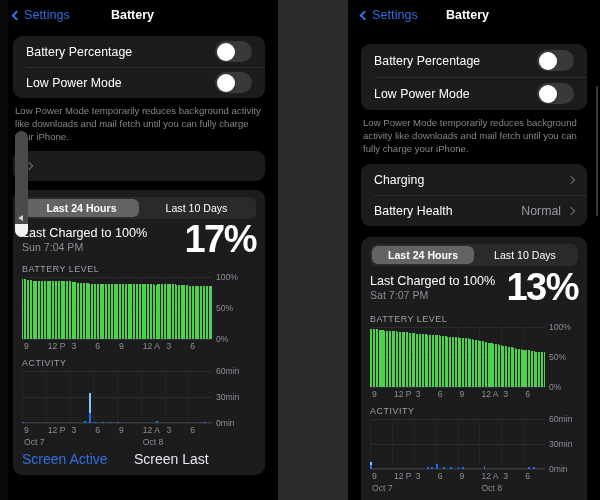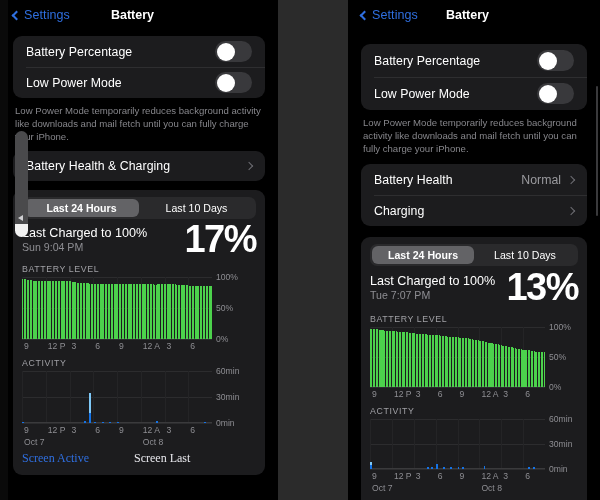--- a/index.html
+++ b/index.html
@@ -67,21 +67,21 @@
   .gridline { position: absolute; left: 0; right: 0; height: 1px; background: #2c2c2e; }
   .vline { position: absolute; top: 0; bottom: 0; width: 1px; background: #242426; }
   .ylab { position: absolute; font-size: 8.6px; color: #8e8e93; transform: translateY(-50%); white-space: nowrap; }
   .xlab { position: absolute; font-size: 8.6px; color: #8e8e93; top: 2px; white-space: nowrap; }
   .datelab { position: absolute; font-size: 8.6px; color: #8e8e93; top: 14px; white-space: nowrap; }
   .bar { position: absolute; bottom: 0; }
   .bar-green { background: #4cd24c; }
   .axis-base { position: absolute; left: 0; right: 0; bottom: 0; height: 1px; background: #3a3a3c; }
 
   .legend { display: flex; gap: 0; padding-top: 6px; }
-  .legend-item { font-size: 12px; font-family: Liberation Serif, serif; }
+  .legend-item { font-size: 14px; }
   .legend-active { color: #2f6fe0; }
   .legend-idle { color: #e8e8ed; }
 
   
   .volume-hud { position: absolute; left: 15px; top: 131px; width: 13px; height: 106px;
                 border-radius: 7px; background: #4a4a4c; overflow: hidden; }
   .volume-hud .fill { position: absolute; left: 0; right: 0; bottom: 0; height: 13px; background: #f2f2f2; }
   .volume-hud .spk { position: absolute; left: 3px; bottom: 16px; width: 0; height: 0;
                      border-top: 3px solid transparent; border-bottom: 3px solid transparent;
                      border-right: 5px solid #cfcfd2; }
@@ -117,35 +117,34 @@
           <span class="toggle">
               <span class="knob"></span>
             </span>
         </div>
       </div>
 
       <div class="footnote" style="padding-left:2px;padding-right:2px;">Low Power Mode temporarily reduces background activity like downloads and mail fetch until you can fully charge your iPhone.</div>
 
       <div class="card" style="margin-top:8px;">
         <div class="row" style="height:30px;">
-          <span class="row-label">Battery Health &amp; Charging</span>
           <span class="chev-right"></span>
         </div>
       </div>
 
       <div class="card" style="margin-top:9px;padding:7px 9px 0 9px;height:285px;">
         <div class="seg">
           <div class="seg-item active">Last 24 Hours</div>
           <div class="seg-item">Last 10 Days</div>
         </div>
 
         <div class="charge-head" style="margin-top:7px;">
           <div>
             <div class="charge-title">Last Charged to 100%</div>
-            <div class="charge-sub">Sun 9:04 PM</div>
+            <div class="charge-sub">Sun 7:04 PM</div>
           </div>
           <div class="charge-pct" style="font-size:38px;margin-top:-4px;">17%</div>
         </div>
 
         <div class="chart-wrap" style="margin-top:7px;">
           <div class="chart-title">BATTERY LEVEL</div>
           <div class="plot" id="p-lb" style="height:62px;width:190px;">
               <div class="gridline" style="top: 62px;"></div>
               <div class="ylab" style="top: 62px; left: 194px;">0%</div>
               <div class="gridline" style="top: 31px;"></div>
@@ -379,40 +378,40 @@
           <span class="toggle">
               <span class="knob"></span>
             </span>
         </div>
       </div>
 
       <div class="footnote" style="padding-left:2px;padding-right:0;">Low Power Mode temporarily reduces background activity like downloads and mail fetch until you can fully charge your iPhone.</div>
 
       <div class="card" style="margin-top:9px;">
         <div class="row">
+          <span class="row-label">Charging</span>
+          <span class="chev-right"></span>
+        </div>
+        <div class="row">
           <span class="row-label">Battery Health</span>
           <span class="row-value">Normal</span>
-          <span class="chev-right"></span>
-        </div>
-        <div class="row">
-          <span class="row-label">Charging</span>
           <span class="chev-right"></span>
         </div>
       </div>
 
       <div class="card" style="margin-top:11px;padding:7px 9px 0 9px;height:290px;">
         <div class="seg">
           <div class="seg-item active">Last 24 Hours</div>
           <div class="seg-item">Last 10 Days</div>
         </div>
 
         <div class="charge-head" style="margin-top:8px;">
           <div>
             <div class="charge-title">Last Charged to 100%</div>
-            <div class="charge-sub">Tue 7:07 PM</div>
+            <div class="charge-sub">Sat 7:07 PM</div>
           </div>
           <div class="charge-pct" style="font-size:38px;margin-top:-4px;">13%</div>
         </div>
 
         <div class="chart-wrap" style="margin-top:9px;">
           <div class="chart-title">BATTERY LEVEL</div>
           <div class="plot" id="p-rb" style="height:60px;width:175px;">
               <div class="gridline" style="top: 60px;"></div>
               <div class="ylab" style="top: 60px; left: 179px;">0%</div>
               <div class="gridline" style="top: 30px;"></div>

